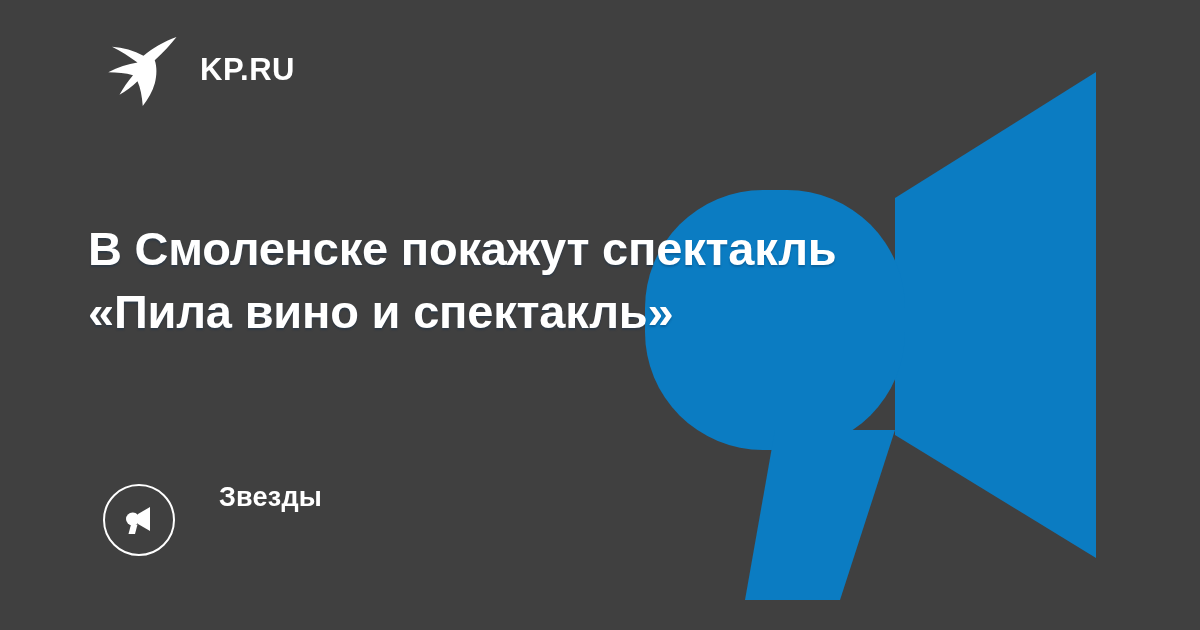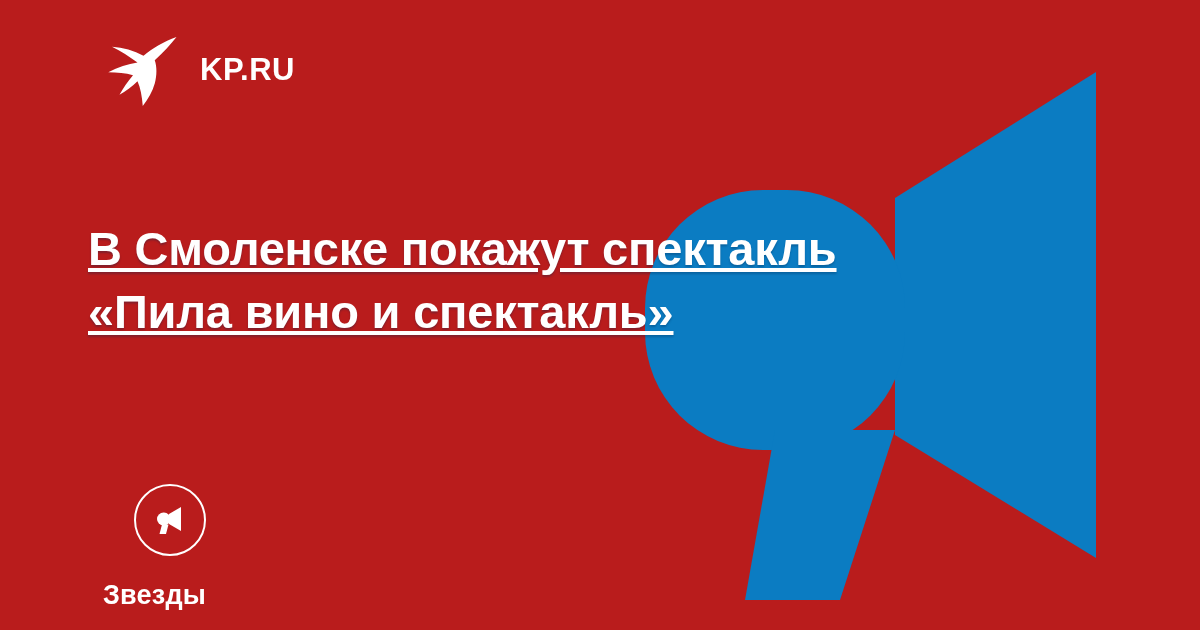--- a/index.html
+++ b/index.html
@@ -7,21 +7,21 @@
     margin: 0;
     padding: 0;
     background: #ffffff;
   }
 
   .card {
     position: relative;
     width: 1200px;
     height: 630px;
     overflow: hidden;
-    background: #b91c1c;
+    background: #404040;
     font-family: "Liberation Sans", "DejaVu Sans", sans-serif;
     -webkit-font-smoothing: antialiased;
   }
 
   
   .watermark {
     position: absolute;
     inset: 0;
     width: 1200px;
     height: 630px;
@@ -67,33 +67,31 @@
     font-size: 47px;
     font-weight: bold;
     line-height: 1.33;
     letter-spacing: -0.2px;
     text-shadow: 0 2px 2px rgba(0, 40, 80, 0.30);
   }
 
   .headline .line {
     display: block;
     white-space: nowrap;
-    text-decoration: underline;
   }
 
   
   .rubric {
     position: absolute;
     left: 103px;
     top: 484px;
     display: flex;
-    align-items: flex-end;
-    gap: 26px;
+    align-items: flex-start;
+    gap: 44px;
     height: 74px;
-    flex-direction: column;
   }
 
   .rubric-circle {
     width: 72px;
     height: 72px;
     border: 2px solid #ffffff;
     border-radius: 50%;
     box-sizing: border-box;
     display: flex;
     align-items: center;

